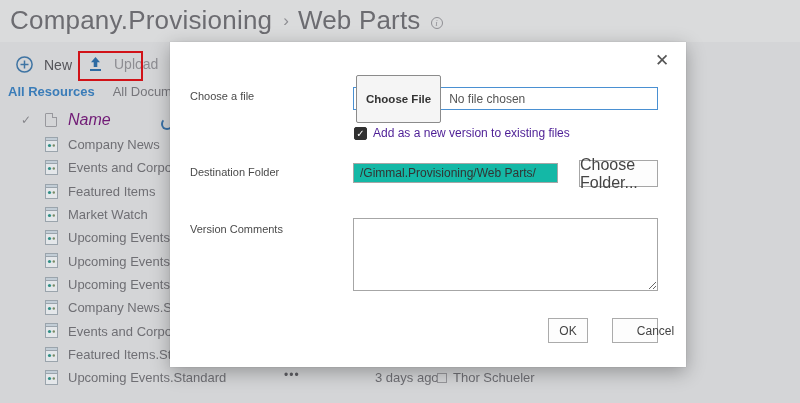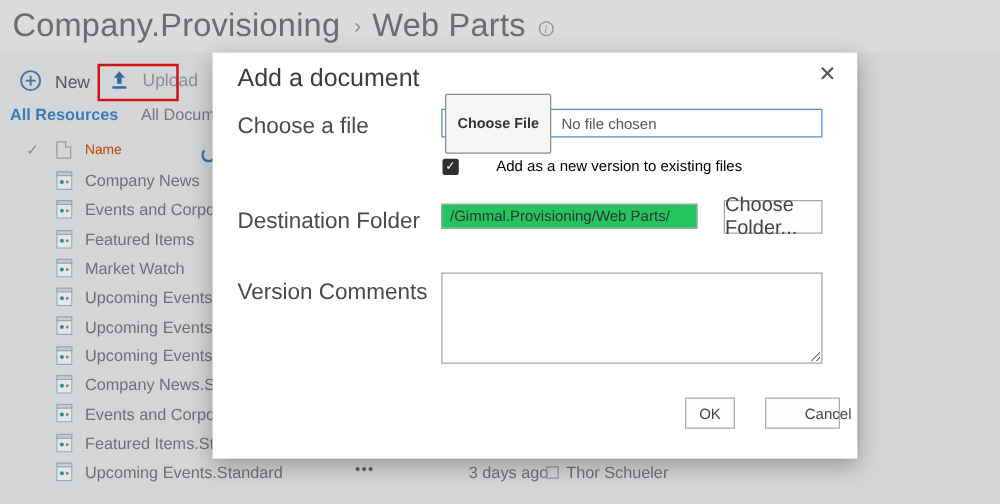--- a/index.html
+++ b/index.html
@@ -24,69 +24,69 @@
 
   .tabs { position:absolute; left:8px; top:84px; display:flex; gap:18px; }
   .tab { font-size:13px; cursor:pointer; }
   .tab-active { color:#3a7cb8; font-weight:bold; }
   .tab-inactive { color:#76767b; }
 
   .list-header { position:absolute; left:0; top:109px; height:22px; width:800px; display:flex; align-items:center; }
   .hdr-check { position:absolute; left:21px; color:#85858a; font-size:12px; }
   .hdr-doc-icon { position:absolute; left:45px; width:12px; height:14px; border:1px solid #98989d; border-radius:1px; background:transparent; }
   .hdr-doc-icon::after { content:""; position:absolute; right:-1px; top:-1px; width:4px; height:4px; background:#d4d5d7; border-left:1px solid #98989d; border-bottom:1px solid #98989d; }
-  .hdr-name { position:absolute; left:68px; font-size:11px; color:#c2410c; }
+  .hdr-name { position:absolute; left:68px; font-size:16px; color:#701a75;font-style:italic; }
 
   .rows { position:absolute; left:0; top:133px; width:800px; }
   .doc-row { position:relative; height:23.3px; display:flex; align-items:center; cursor:pointer; }
   .wp-icon { position:absolute; left:45px; top:4px; }
   .doc-label { position:absolute; left:68px; font-size:13px; color:#6f6f74; white-space:nowrap; }
   .row-extra { display:none; position:absolute; font-size:13px; color:#6f6f74; white-space:nowrap; }
   .doc-row.full-row .row-extra { display:block; }
   .row-menu { left:284px; top:2px; color:#5f5f64; font-size:12px; letter-spacing:1px; }
   .row-modified { left:375px; top:4px; }
   .row-check { left:437px; top:7px; width:10px; height:10px; border:1px solid #97979c; }
   .row-author { left:453px; top:4px; }
 
   .sync-fragment { position:absolute; left:161px; top:68px; width:12px; height:12px; border:2px solid #3a72a8; border-radius:50%; border-top-color:transparent; z-index:1; }
 
   
   .modal { position:absolute; left:170px; top:42px; width:516px; height:325px; background:#ffffff; z-index:10;
            box-shadow:0 5px 18px rgba(0,0,0,.30), 0 0 1px rgba(0,0,0,.2); }
   .modal-title { position:absolute; left:20px; top:10px; font-size:20px; font-weight:300; color:#3c3c3c; }
   .modal-close { position:absolute; right:12px; top:6px; width:24px; height:24px; display:flex; align-items:center; justify-content:center;
                  font-size:17px; color:#555; cursor:pointer; }
-  .fld-label { position:absolute; left:20px; font-size:18px; color:#4a4a4a; }
+  .fld-label { position:absolute; left:20px; font-size:11px; color:#4a4a4a; }
   .lbl-file { top:48px; }
   .lbl-dest { top:124px; }
   .lbl-comments { top:181px; }
 
   .file-input { position:absolute; left:183px; top:45px; width:305px; height:23px; border:1px solid #4a90d2; background:#fff;
                 display:flex; align-items:center; cursor:pointer; }
   .file-btn { margin-left:2px; padding:17px 9px; font-size:11.5px; font-weight:bold; color:#333; background:#f5f5f5;
               border:1px solid #8b8b8b; border-radius:2px; }
   .file-status { margin-left:8px; font-size:12px; color:#555; }
 
   .chk-row { position:absolute; left:184px; top:84px; display:flex; align-items:center; gap:6px; cursor:pointer; }
   .checkbox-checked { width:13px; height:13px; background:#303030; border:1px solid #303030; border-radius:2px;
                       color:#fff; font-size:10px; line-height:12px; text-align:center; }
-  .chk-label { font-size:12px; color:#000000;margin-left:24px; }
-
-  .dest-input { position:absolute; left:183px; top:121px; width:205px; height:20px; border:1px solid #a6a6a6; background:#22c55e;
+  .chk-label { font-size:12px; color:#4c1d95; }
+
+  .dest-input { position:absolute; left:183px; top:121px; width:205px; height:20px; border:1px solid #a6a6a6; background:#14b8a6;
                 font-size:12px; color:#333; padding:0 6px; font-family:"Liberation Sans",sans-serif; }
   .choose-folder-btn { position:absolute; left:409px; top:118px; width:79px; height:27px; background:#fdfdfd; border:1px solid #a6a6a6;
                        font-size:16px; color:#444; display:flex; align-items:center; justify-content:center; cursor:pointer; }
 
   .comments-area { position:absolute; left:183px; top:176px; width:305px; height:73px; border:1px solid #a6a6a6; background:#fff;
                    resize:both; font-family:"Liberation Sans",sans-serif; font-size:12px; color:#333; padding:4px 6px; }
 
   .dlg-btn { position:absolute; top:276px; height:25px; background:#fdfdfd; border:1px solid #ababab; font-size:12px; color:#444;
              display:flex; align-items:center; justify-content:center; cursor:pointer; }
   .btn-ok { left:378px; width:40px; }
-  .btn-cancel { left:442px; width:60px;padding-left:41px; }
+  .btn-cancel { left:442px; width:46px;padding-left:41px; }
 
   svg { display:block; }
 </style>
 </head>
 <body>
 
 <div class="page">
   <div class="page-topstrip"></div>
 
   <div class="breadcrumb">
@@ -273,21 +273,20 @@
     <span class="doc-label">Upcoming Events.Standard</span>
     <span class="row-extra row-menu">•••</span>
     <span class="row-extra row-modified">3 days ago</span>
     <span class="row-extra row-check"></span>
     <span class="row-extra row-author">Thor Schueler</span>
   </div>
 </div>
 </div>
 
 <div class="modal">
-  <div class="modal-title">Add a document</div>
   <div class="modal-close">✕</div>
 
   <div class="fld-label lbl-file">Choose a file</div>
   <div class="file-input">
     <span class="file-btn">Choose File</span>
     <span class="file-status">No file chosen</span>
   </div>
 
   <div class="chk-row">
     <span class="checkbox-checked">✓</span>

